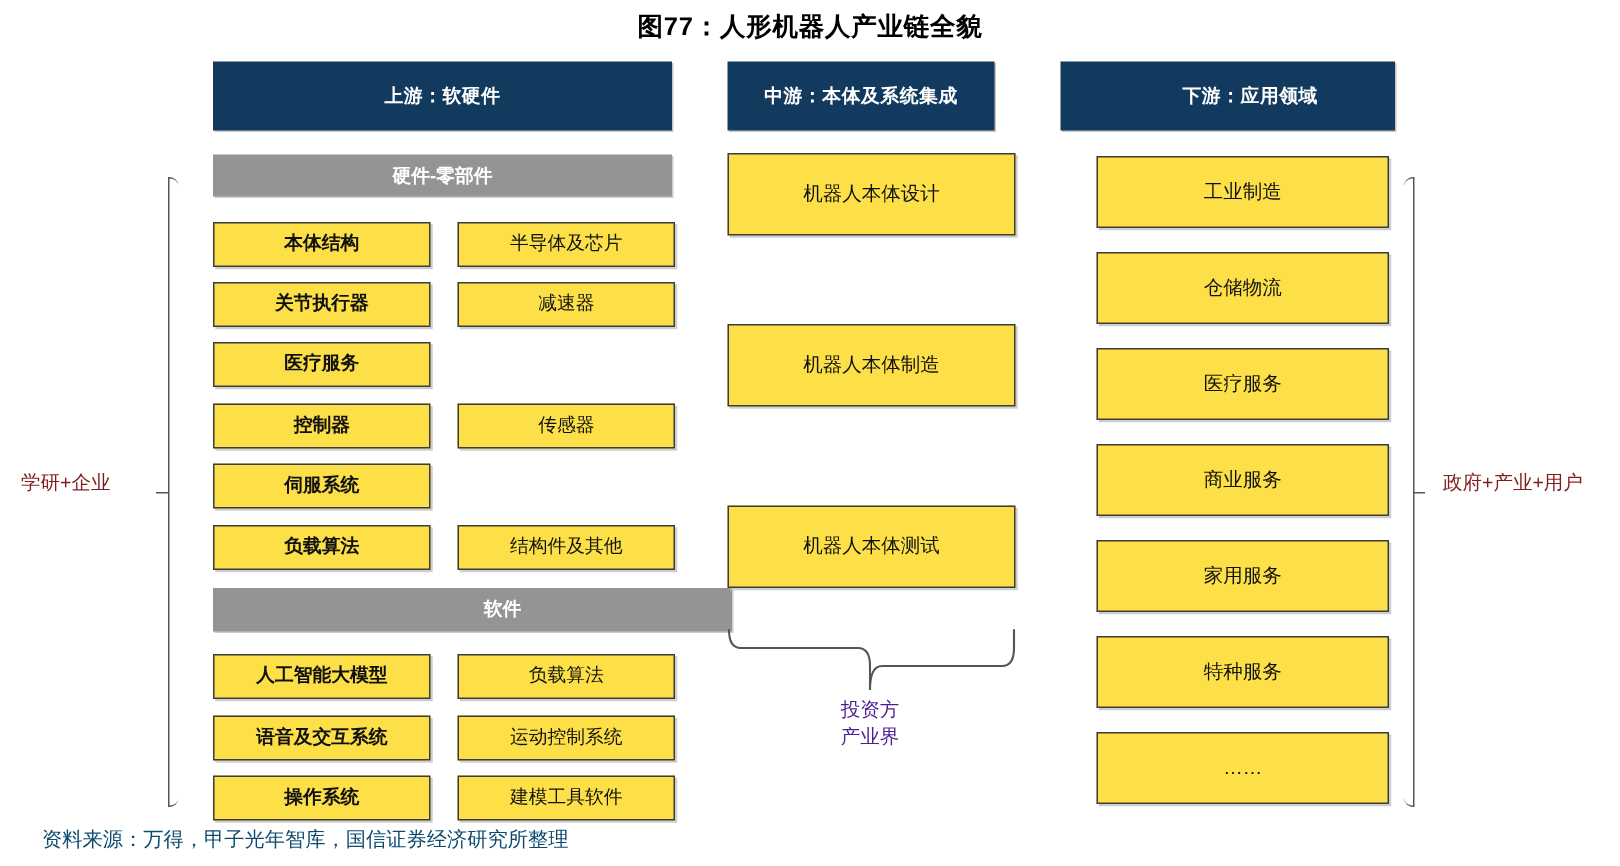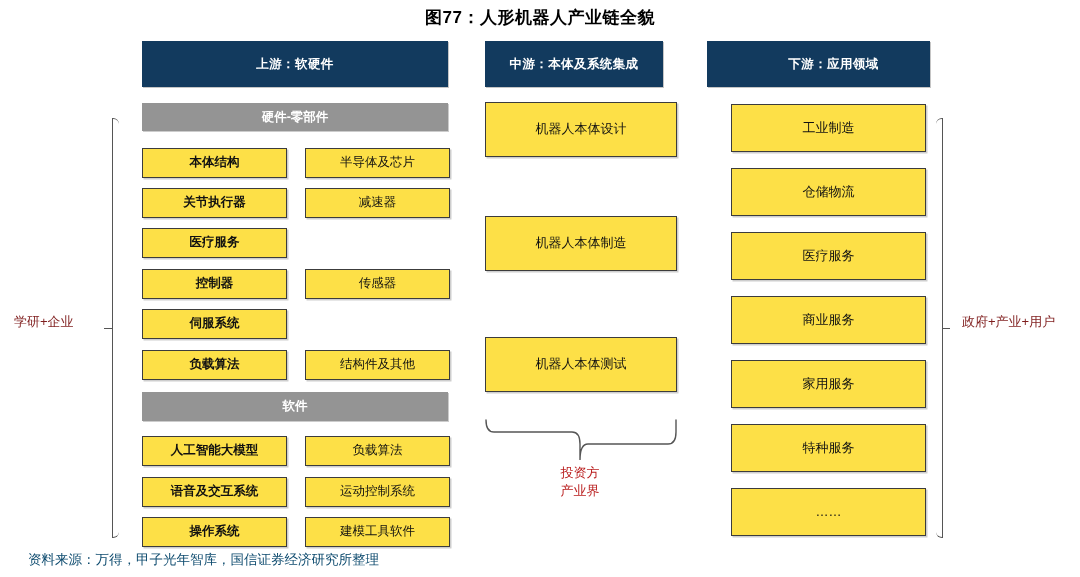--- a/index.html
+++ b/index.html
@@ -43,21 +43,21 @@
   
   .band{
     position:absolute;
     background:#949494;
     color:#ffffff;
     display:flex;align-items:center;justify-content:center;
     font-size:12.5px;font-weight:bold;
     box-shadow:1px 1px 0 rgba(170,170,170,.6);
   }
   .band-hw{left:142px;top:103px;width:306px;height:28px;}
-  .band-sw{left:142px;top:392px;width:306px;height:29px;}
+  .band-sw{left:142px;top:392px;width:306px;height:29px;padding-left:40px;}
 
   
   .box{
     position:absolute;
     background:#fde047;
     border:1.6px solid #3c3c3c;
     display:flex;align-items:center;justify-content:center;
     font-size:12.5px;
     color:#111;
     box-shadow:1.5px 1.5px 0 rgba(190,190,190,.75);
@@ -108,21 +108,21 @@
      border-top-left-radius:6px;border-left:none;border-top:1.4px solid #555;}
   .brace-right .cap-b{left:2px;bottom:0;border-right:none;border-top:none;
      border-bottom-left-radius:6px;border-left:none;border-bottom:1.4px solid #555;}
   .brace-right .tick{left:8px;}
 
   
   .hbrace{position:absolute;left:484px;top:418px;width:194px;height:44px;}
   .hbrace svg{display:block;}
   .hbrace-label{
     position:absolute;left:485px;top:464px;width:190px;
-    text-align:center;font-size:13px;line-height:1.4;color:#b91c1c;
+    text-align:center;font-size:13px;line-height:1.4;color:#4c1d95;
   }
 </style>
 </head>
 <body>
 
 <div class="page">
 
   <div class="title">图77：人形机器人产业链全貌</div>
 
   <div class="hdr hdr-up">上游：软硬件</div>

